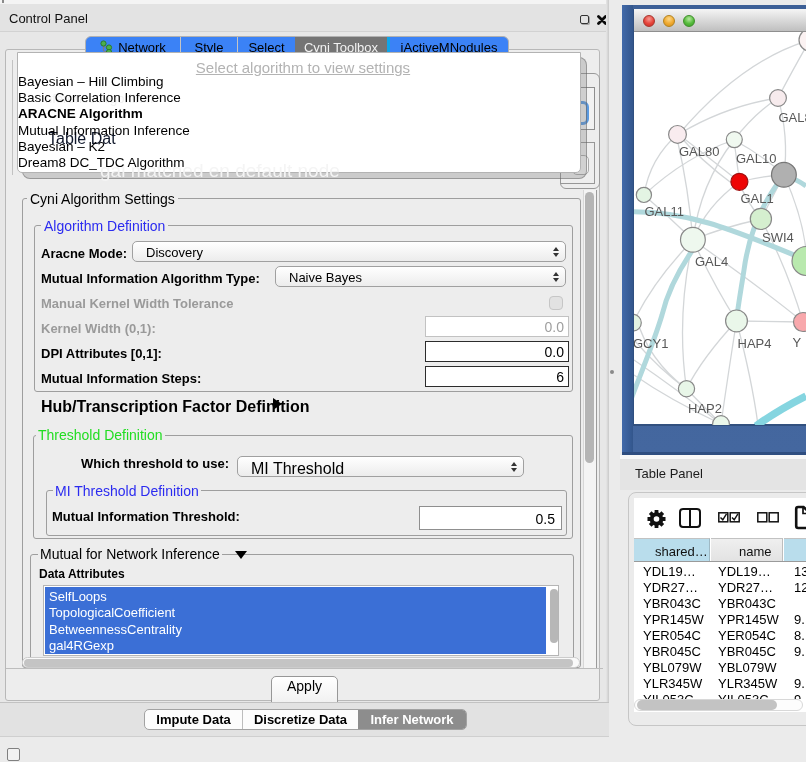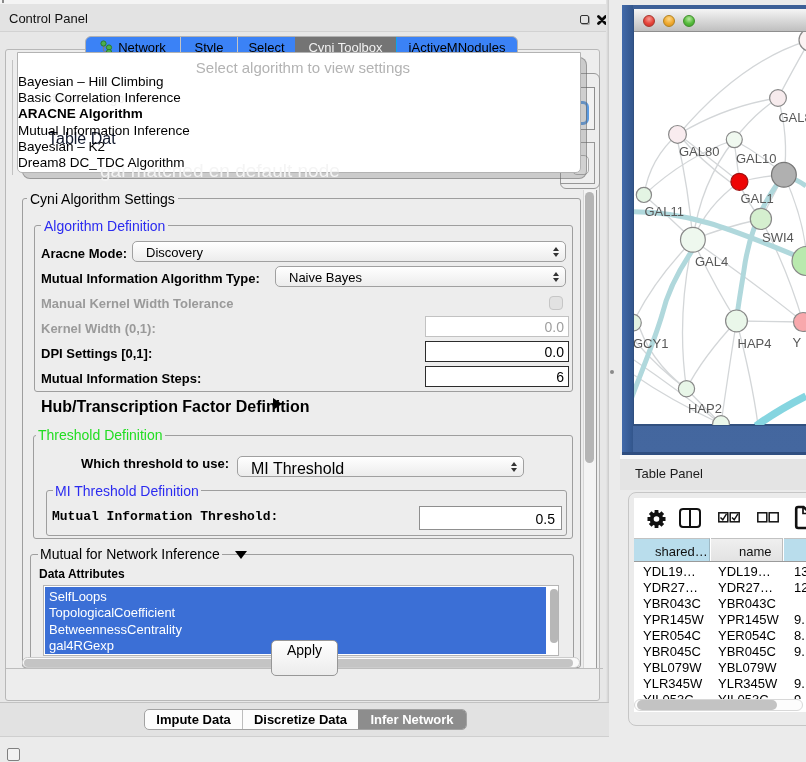--- a/index.html
+++ b/index.html
@@ -30,22 +30,22 @@
     <svg width="13" height="14" viewBox="0 0 13 14" style="margin-right:5px;">
       <path d="M3.5 4 L3.5 11 M3.5 6.5 L8 7.5 M3.5 11 L8.5 12" stroke="#7d7d7d" stroke-width="1.2" fill="none"></path>
       <circle cx="3.5" cy="3.5" r="2.6" fill="#4cb04c" stroke="#2c7a2c"></circle>
       <circle cx="9" cy="7.5" r="2.6" fill="#4cb04c" stroke="#2c7a2c"></circle>
       <circle cx="9" cy="12" r="2.6" fill="#4cb04c" stroke="#2c7a2c"></circle>
     </svg>
     Network
   </div>
   <div style="width:57px;display:flex;align-items:center;justify-content:center;font-size:13px;border-right:1px solid #c4c4c4;">Style</div>
   <div style="width:57px;display:flex;align-items:center;justify-content:center;font-size:13px;">Select</div>
-  <div style="width:101px;display:flex;align-items:center;justify-content:center;font-size:13px;background:#747474;color:#f2f2f2;">Cyni Toolbox</div>
-  <div style="width:121px;display:flex;align-items:center;justify-content:center;font-size:13px;border-left:1px solid #0ea5e9;">jActiveMNodules</div>
+  <div style="width:92px;display:flex;align-items:center;justify-content:center;font-size:13px;background:#747474;color:#f2f2f2;">Cyni Toolbox</div>
+  <div style="width:121px;display:flex;align-items:center;justify-content:center;font-size:13px;border-left:3px solid #0ea5e9;">jActiveMNodules</div>
 </div>
 
 <div class="abs" style="left:560px;top:73px;width:40px;height:116px;border:1px solid #999;border-radius:6px;background:#ededed;"></div>
 <div class="abs" style="left:560px;top:87px;width:35px;height:43px;border:1px solid #8e8e8e;background:#f2f2f2;"></div>
 <div class="abs" style="left:575px;top:101px;width:14px;height:24px;border:3px solid #5b9ae0;border-radius:6px;background:#ececec;"></div>
 <div class="abs" style="left:560px;top:142px;width:35px;height:42px;border:1px solid #979797;background:#eee;"></div>
 <div class="abs" style="left:572px;top:155px;width:17px;height:20px;border:1px solid #aaa;border-radius:5px;background:#f5f5f5;"></div>
 
 <div class="abs" style="left:22px;top:198px;width:559px;height:470px;border:1px solid #9e9e9e;border-radius:3px;"></div>
 <div class="abs" style="left:27px;top:191px;font-size:14px;color:#000;background:#ededed;padding:0 3px;">Cyni Algorithm Settings</div>
@@ -61,81 +61,81 @@
 <div class="abs combo" style="left:275px;top:266px;width:291px;height:21px;"></div>
 <div class="abs" style="left:289px;top:270px;font-size:13px;">Naive Bayes</div>
 
 <div class="abs b" style="left:41px;top:296px;font-size:13px;color:#9a9a9a;">Manual Kernel Width Tolerance</div>
 <div class="abs" style="left:549px;top:296px;width:14px;height:14px;background:#e2e2e2;border:1px solid #c6c6c6;border-radius:4px;"></div>
 
 <div class="abs b" style="left:41px;top:321px;font-size:13px;color:#9a9a9a;">Kernel Width (0,1):</div>
 <div class="abs" style="left:425px;top:316px;width:144px;height:21px;background:#fff;border:1px solid #c2c2c2;"></div>
 <div class="abs" style="left:425px;top:319px;width:139px;font-size:14px;color:#9f9f9f;text-align:right;">0.0</div>
 
-<div class="abs b" style="left:41px;top:346px;font-size:13px;">DPI Settings [0,1]:</div>
+<div class="abs b" style="left:41px;top:346px;font-size:13px;">DPI Attributes [0,1]:</div>
 <div class="abs" style="left:425px;top:341px;width:144px;height:21px;background:#fff;border:1.5px solid #2c2c2c;"></div>
 <div class="abs" style="left:425px;top:344px;width:139px;font-size:14px;color:#000;text-align:right;">0.0</div>
 
 <div class="abs b" style="left:41px;top:371px;font-size:13px;">Mutual Information Steps:</div>
 <div class="abs" style="left:425px;top:366px;width:144px;height:21px;background:#fff;border:1.5px solid #2c2c2c;"></div>
 <div class="abs" style="left:425px;top:369px;width:139px;font-size:14px;color:#000;text-align:right;">6</div>
 
 <div class="abs b" style="left:41px;top:398px;font-size:16px;">Hub/Transcription Factor Definition</div>
 <div class="abs" style="left:273px;top:398px;width:0;height:0;border-left:9px solid #000;border-top:6.5px solid transparent;border-bottom:6.5px solid transparent;"></div>
 
 <div class="abs" style="left:33px;top:435px;width:540px;height:104px;border:1px solid #9e9e9e;border-radius:3px;"></div>
 <div class="abs" style="left:36px;top:427px;font-size:14px;color:#22dd22;background:#ededed;padding:0 2px;">Threshold Definition</div>
 
 <div class="abs b" style="left:81px;top:456px;font-size:13px;">Which threshold to use:</div>
 <div class="abs combo" style="left:237px;top:456px;width:287px;height:21px;"></div>
 <div class="abs" style="left:251px;top:460px;font-size:16px;">MI Threshold</div>
 
 <div class="abs" style="left:46px;top:490px;width:521px;height:46px;border:1px solid #9e9e9e;border-radius:3px;"></div>
 <div class="abs" style="left:53px;top:483px;font-size:14px;color:#2b2bf0;background:#ededed;padding:0 2px;">MI Threshold Definition</div>
-<div class="abs b" style="left:52px;top:509px;font-size:13px;font-family:Liberation Mono, monospace;">Mutual Information Threshold:</div>
+<div class="abs b" style="left:52px;top:509px;font-size:13px;">Mutual Information Threshold:</div>
 <div class="abs" style="left:419px;top:506px;width:143px;height:24px;background:#fff;border:1px solid #8f8f8f;"></div>
 <div class="abs" style="left:419px;top:511px;width:136px;font-size:14px;color:#000;text-align:right;">0.5</div>
 
 <div class="abs" style="left:30px;top:554px;width:544px;height:112px;border:1px solid #9e9e9e;border-radius:3px;"></div>
 <div class="abs" style="left:38px;top:546px;font-size:14px;color:#000;background:#ededed;padding:0 2px;">Mutual for Network Inference</div>
 <div class="abs" style="left:235px;top:551px;width:0;height:0;border-top:8px solid #000;border-left:6.5px solid transparent;border-right:6.5px solid transparent;"></div>
 <div class="abs b" style="left:39px;top:567px;font-size:12px;">Data Attributes</div>
 
 <div class="abs" style="left:43px;top:585px;width:516px;height:71px;background:#fff;border:1px solid #b5b5b5;"></div>
 <div class="abs" style="left:45px;top:587px;width:501px;height:67px;background:#3b6fd6;"></div>
 <div class="abs" style="left:49px;top:589px;font-size:13px;color:#fff;line-height:16.3px;">SelfLoops<br>TopologicalCoefficient<br>BetweennessCentrality<br>gal4RGexp</div>
 <div class="abs" style="left:549.5px;top:589px;width:8px;height:54px;background:#b7b7b7;border-radius:4px;"></div>
 
 <div class="abs" style="left:22px;top:657px;width:558px;height:11px;background:#fafafa;border:1px solid #ccc;border-radius:6px;"></div>
 <div class="abs" style="left:24px;top:659px;width:549px;height:8px;background:#c4c4c4;border-radius:5px;"></div>
 
 <div class="abs" style="left:583px;top:190px;width:14px;height:478px;background:#f4f4f4;border-left:1px solid #d7d7d7;border-right:1px solid #9b9b9b;"></div>
 <div class="abs" style="left:585px;top:192px;width:8.5px;height:271px;background:#b5b5b5;border-radius:5px;"></div>
 
 <div class="abs" style="left:6px;top:668px;width:597px;height:1px;background:#bdbdbd;"></div>
-<div class="abs" style="left:271px;top:640px;width:67px;height:36px;background:linear-gradient(#ffffff,#ececec);border:1px solid #979797;border-radius:5px;text-align:center;font-size:14px;line-height:19px;">Apply</div>
+<div class="abs" style="left:271px;top:676px;width:67px;height:36px;background:linear-gradient(#ffffff,#ececec);border:1px solid #979797;border-radius:5px;text-align:center;font-size:14px;line-height:19px;">Apply</div>
 
 <div class="abs" style="left:0;top:702px;width:609px;height:35px;background:#e2e2e2;border-top:1px solid #c2c2c2;border-bottom:1px solid #cfcfcf;"></div>
 <div class="abs" style="left:144px;top:709px;height:21px;display:flex;border:1px solid #a2a2a2;border-radius:5px;background:#fcfcfc;overflow:hidden;font-weight:bold;font-size:13px;">
   <div style="width:98px;display:flex;align-items:center;justify-content:center;border-right:1px solid #bdbdbd;">Impute Data</div>
   <div style="width:115px;display:flex;align-items:center;justify-content:center;text-align:right;">Discretize Data</div>
   <div style="width:108px;display:flex;align-items:center;justify-content:center;background:#8d8d8d;color:#fff;">Infer Network</div>
 </div>
 
 <div class="abs" style="left:7px;top:748px;width:13px;height:13px;border:1.2px solid #808080;border-radius:2px;background:#f2f2f2;"></div>
 
 <div class="abs" style="left:610px;top:370px;width:3.5px;height:3.5px;background:#8a8a8a;border-radius:2px;"></div>
 
 <div class="abs" style="left:12px;top:60px;width:1px;height:115px;background:#c2c2c2;"></div>
 <div class="abs" style="left:22px;top:57px;width:565px;height:122px;background:rgba(125,125,125,0.30);border:1px solid rgba(90,90,90,0.45);border-radius:8px;"></div>
 <div class="abs" id="dropdown" style="left:17px;top:52px;width:564px;height:121px;background:#fff;border:1px solid #b3b3b3;border-radius:0 0 5px 5px;"></div>
 <div class="abs" style="left:45px;top:91px;font-size:13px;color:#f1f1f1;">nference Algorithm</div>
 <div class="abs" style="left:48px;top:130px;font-size:16px;color:#0f172a;">Table Dat</div>
 <div class="abs" style="left:100px;top:160px;font-size:19px;color:#f4f4f4;">gal matched en default node</div>
-<div class="abs" style="left:17px;top:59px;width:572px;text-align:center;font-size:15px;color:#b3b3b3;">Select algorithm to view settings</div>
+<div class="abs" style="left:17px;top:59px;width:572px;text-align:center;font-size:15px;color:#b3b3b3;text-decoration:underline;">Select algorithm to view settings</div>
 <div class="abs" style="left:18px;top:74px;font-size:13.5px;color:#000;line-height:16.2px;">Bayesian – Hill Climbing<br>Basic Correlation Inference<br><span class="b">ARACNE Algorithm</span><br>Mutual Information Inference<br>Bayesian – K2<br>Dream8 DC_TDC Algorithm</div>
 
 <div class="abs" id="desktop" style="left:622px;top:5px;width:184px;height:449px;background:linear-gradient(#3d6097,#44679f);"></div>
 <div class="abs" style="left:622px;top:5px;width:11px;height:448px;background:linear-gradient(to right,#4169a9,#33568c);"></div>
 <div class="abs" style="left:622px;top:452px;width:184px;height:3px;background:#2f4e80;"></div>
 <div class="abs" style="left:620px;top:455px;width:186px;height:4px;background:#f8f8f8;"></div>
 
 <div class="abs" style="left:633px;top:9px;width:173px;height:417px;background:#fff;border-left:1px solid #2f4f80;border-bottom:2px solid #32517f;"></div>
 <div class="abs" style="left:634px;top:9px;width:172px;height:23px;background:linear-gradient(#f5f5f5,#bfbfbf);border-bottom:1px solid #8f8f8f;"></div>
 <div class="abs" style="left:643px;top:15px;width:12px;height:12px;border-radius:6px;background:radial-gradient(circle at 50% 30%, #f59a93 0%, #e6443a 55%, #c62f26 100%);border:0.5px solid #a8352d;"></div>

